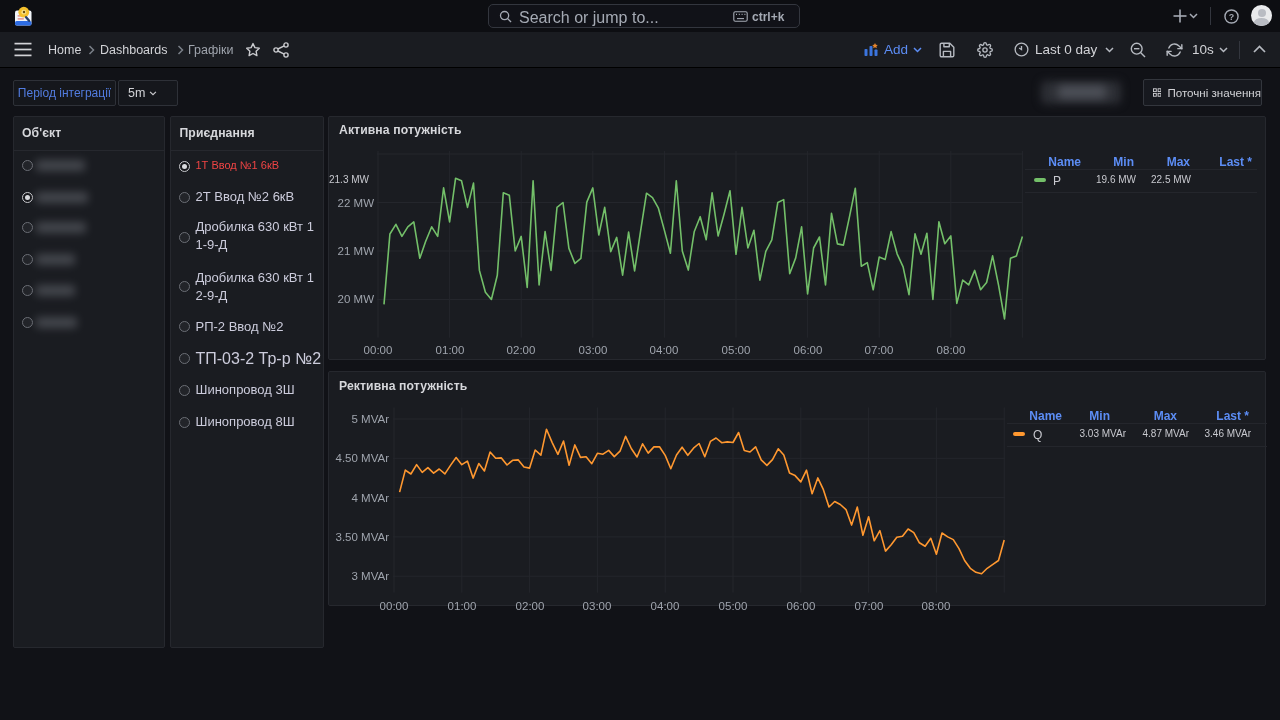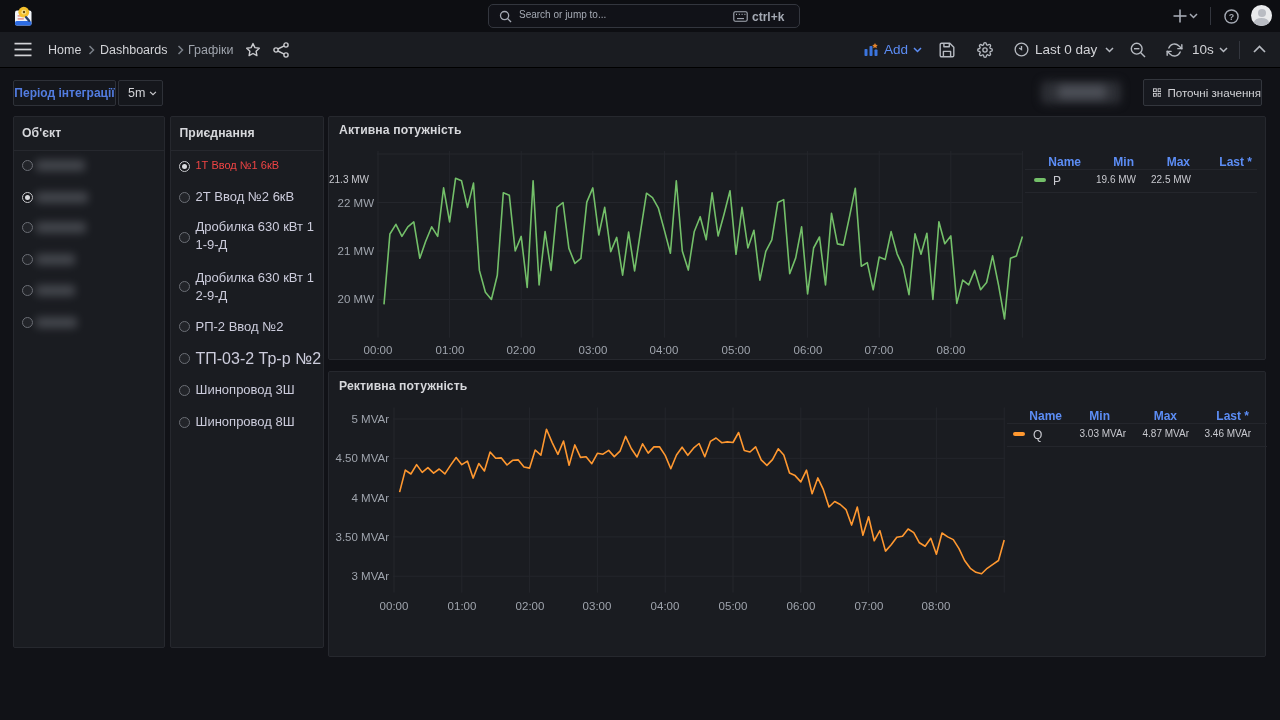--- a/index.html
+++ b/index.html
@@ -38,21 +38,21 @@
     <circle cx="9.8" cy="6.2" r="2.4" fill="#f7e187"></circle>
     <circle cx="10" cy="6" r="1.2" fill="#6a4d12"></circle>
     <rect x="12.4" y="9.6" width="2.3" height="7" rx="1.15" transform="rotate(-40 13.5 13)" fill="#27406b"></rect>
   </svg>
 
   <div id="searchbox">
     <svg class="abs" style="left:10px;top:5px" width="13" height="13" viewBox="0 0 14 14" fill="none" stroke="#a5aab4" stroke-width="1.4">
       <circle cx="6" cy="6" r="4.4"></circle>
         <line x1="9.3" y1="9.3" x2="13" y2="13"></line>
     </svg>
-    <div class="abs txt-sec" style="left:30px;top:4px;font-size:10px;">Search or jump to...</div>
+    <div class="abs txt-sec" style="left:30px;top:4px;font-size:16px;">Search or jump to...</div>
     <svg class="abs" style="left:244px;top:6px" width="15" height="11" viewBox="0 0 15 11" fill="none" stroke="#a5aab4" stroke-width="1.1">
       <rect x="0.8" y="0.8" width="13.4" height="9.4" rx="1.5"></rect>
       <line x1="3" y1="3.4" x2="4" y2="3.4"></line>
         <line x1="5.8" y1="3.4" x2="6.8" y2="3.4"></line>
         <line x1="8.6" y1="3.4" x2="9.6" y2="3.4"></line>
         <line x1="11.4" y1="3.4" x2="12.4" y2="3.4"></line>
       <line x1="4" y1="7.6" x2="11" y2="7.6"></line>
     </svg>
     <div class="abs txt-sec" style="left:263px;top:5px;font-size:12px;font-weight:700;">ctrl+k</div>
   </div>
@@ -149,23 +149,23 @@
   <svg class="abs" style="left:1219px;top:15px" width="9" height="6" viewBox="0 0 9 6" stroke="#b6bac1" stroke-width="1.5" fill="none">
       <polyline points="1,1 4.5,4.5 8,1"></polyline>
     </svg>
   <div class="abs" style="left:1239px;top:41px;width:1px;height:18px;background:#33363e;top:9px;"></div>
   <svg class="abs" style="left:1253px;top:13px" width="13" height="8" viewBox="0 0 13 8" stroke="#b6bac1" stroke-width="1.7" fill="none">
       <polyline points="1,7 6.5,1.5 12,7"></polyline>
     </svg>
 </div>
 
 <div class="btn-outline" style="left:13px;top:80px;width:103px;">
-  <span style="margin:0 auto;font-size:12px;font-weight:700;color:#527ce0;">Період інтеграції</span>
-</div>
-<div class="btn-outline" style="left:118px;top:80px;width:45px;text-align:center;">
+  <span style="margin:0 auto;font-size:12px;font-weight:400;color:#527ce0;">Період інтеграції</span>
+</div>
+<div class="btn-outline" style="left:118px;top:80px;width:60px;text-align:center;">
   <span style="margin-left:9px;font-size:12.5px;color:#d2d3d7;">5m</span>
   <svg style="margin-left:4px" width="8" height="5" viewBox="0 0 9 6" stroke="#c9cace" stroke-width="1.4" fill="none">
       <polyline points="1,1 4.5,4.5 8,1"></polyline>
     </svg>
 </div>
 <div class="abs" style="left:1041px;top:81px;width:80px;height:23px;border-radius:5px;background:#2d2f35;filter:blur(4px);"></div>
 <div class="abs" style="left:1058px;top:86px;width:48px;height:12px;border-radius:3px;background:#4f525a;filter:blur(5px);"></div>
 <div class="btn-outline" style="left:1143px;top:79px;width:119px;height:27px;background:#17191f;border-color:#33363d;">
   <svg style="margin-left:9px" width="13" height="13" viewBox="0 0 13 13" fill="none" stroke="#d2d3d7" stroke-width="1.4">
     <rect x="0.7" y="0.7" width="4.4" height="4.4"></rect>
@@ -254,21 +254,21 @@
   <div class="leg-h" style="left:0;top:37.5px;width:805px;text-align:right;">Min</div>
   <div class="leg-h" style="left:0;top:37.5px;width:861px;text-align:right;">Max</div>
   <div class="leg-h" style="left:0;top:37.5px;width:923px;text-align:right;">Last *</div>
   <div class="abs" style="left:705px;top:61px;width:12px;height:4px;border-radius:2px;background:#73bf69;"></div>
   <div class="leg-v" style="left:724px;top:57px;font-size:12px;">P</div>
   <div class="leg-v" style="left:0;top:57px;width:807px;text-align:right;">19.6 MW</div>
   <div class="leg-v" style="left:0;top:57px;width:862px;text-align:right;">22.5 MW</div>
   <div class="leg-v" style="left:0;top:57px;width:923px;text-align:left;">21.3 MW</div>
 </div>
 
-<div class="panel" style="left:328px;top:371px;width:938px;height:286px;">
+<div class="panel" style="left:328px;top:371px;width:938px;height:235px;">
   <div class="ptitle" style="position:absolute;left:10px;top:6.5px;">Рективна потужність</div>
   <svg class="abs" style="left:0;top:0" width="938" height="250">
     <g stroke="#24262c" stroke-width="1">
       <line x1="64" y1="47.0" x2="676" y2="47.0"></line>
       <line x1="64" y1="86.3" x2="676" y2="86.3"></line>
       <line x1="64" y1="125.6" x2="676" y2="125.6"></line>
       <line x1="64" y1="164.9" x2="676" y2="164.9"></line>
       <line x1="64" y1="204.2" x2="676" y2="204.2"></line>
       <line x1="65.0" y1="35.5" x2="65.0" y2="220.6"></line>
       <line x1="132.8" y1="35.5" x2="132.8" y2="220.6"></line>

